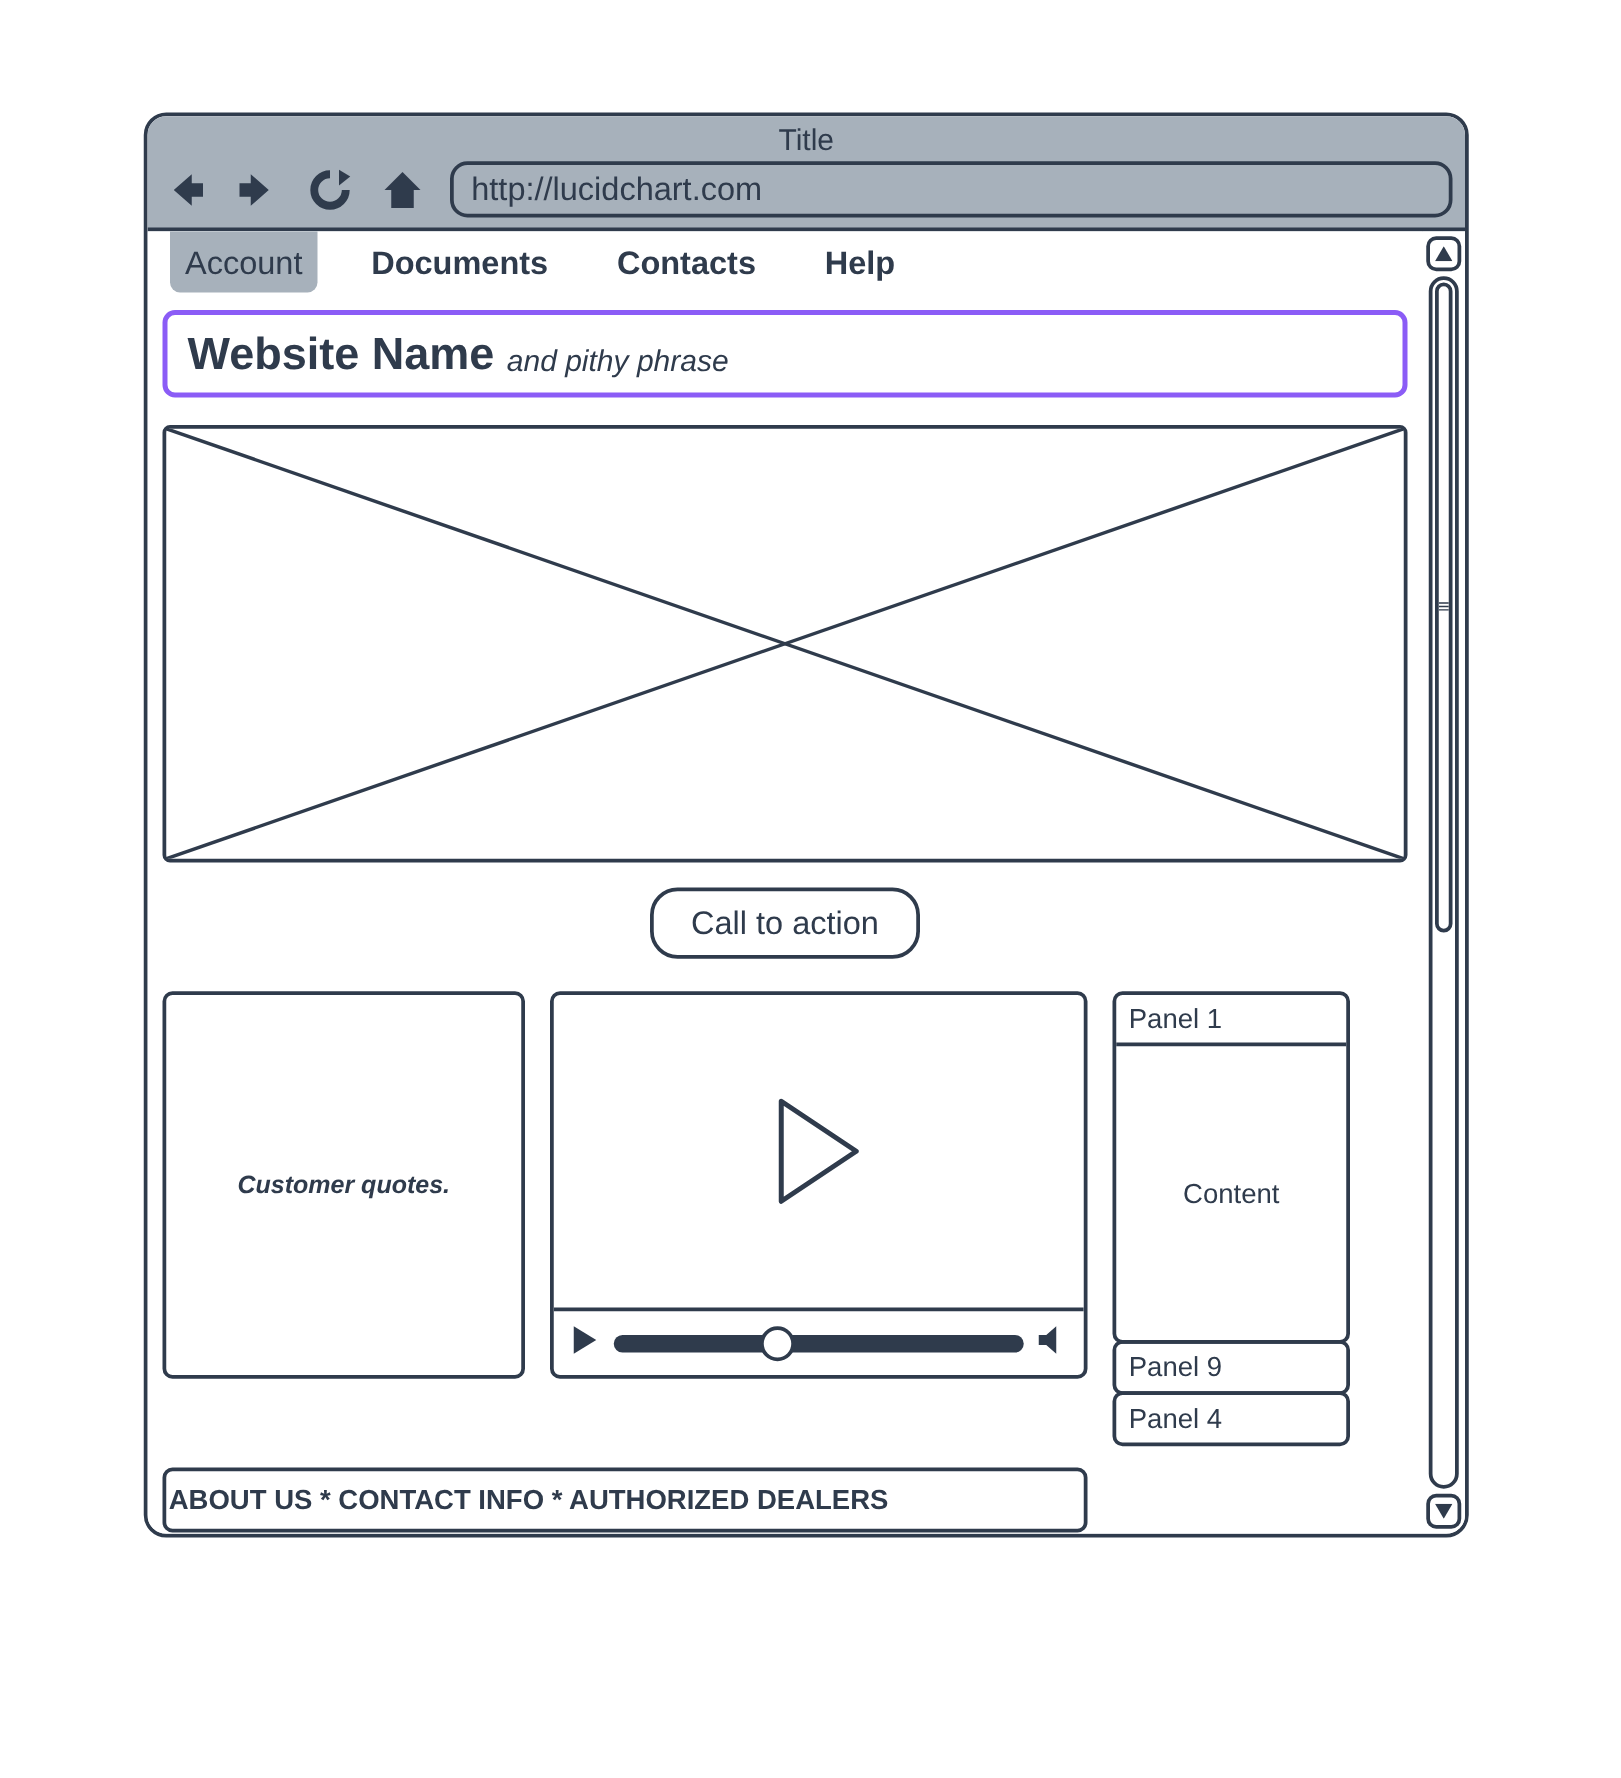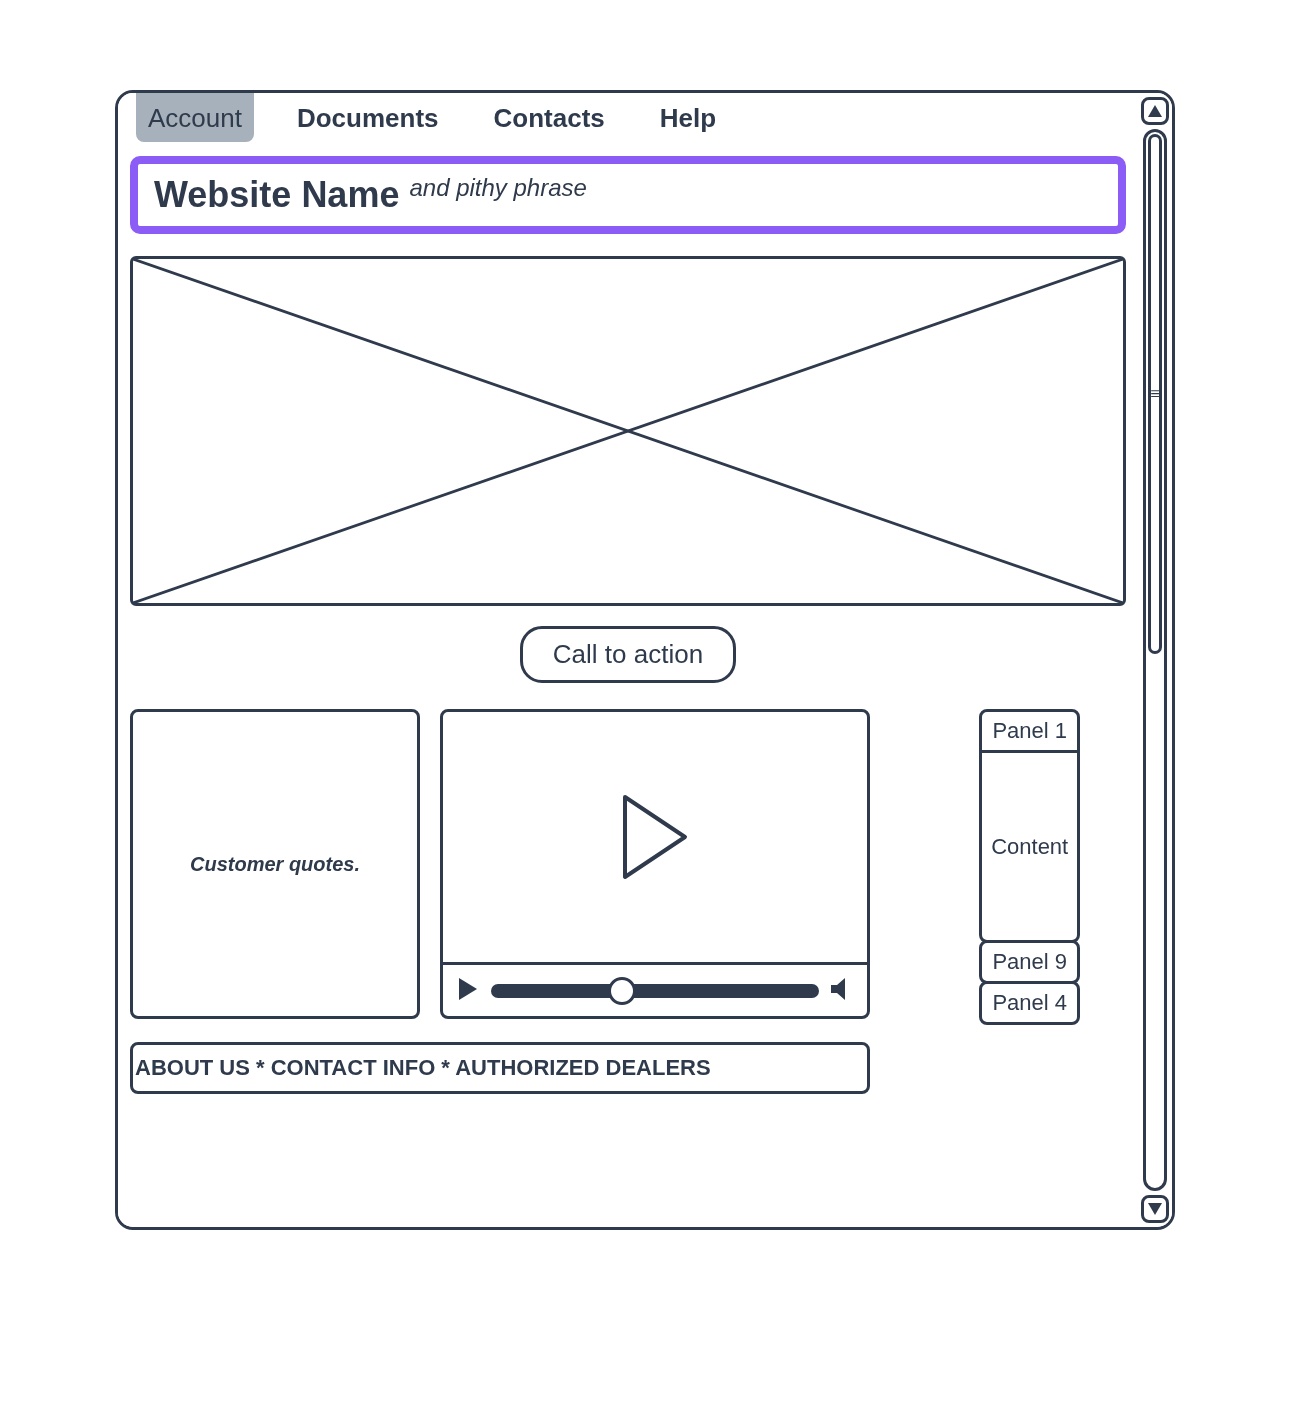--- a/index.html
+++ b/index.html
@@ -74,25 +74,25 @@
     color: #2f3b4c;
     cursor: pointer;
   }
   .tab.active {
     background: #a7b1bb;
     border-radius: 0 0 8px 8px;
     font-weight: 500;
   }
   .site-header {
     margin-top: 14px;
-    border: 8px solid #8b5cf6;
+    border: 4px solid #8b5cf6;
     border-radius: 10px;
     padding: 10px 16px;
     display: flex;
-    align-items: flex-start;
+    align-items: flex-end;
     gap: 10px;
   }
   .site-name { font-size: 36px; font-weight: 700; color: #2f3b4c; }
   .tagline { font-size: 24px; font-style: italic; color: #2f3b4c; }
   .hero {
     margin-top: 22px;
     border: 3px solid #2f3b4c;
     border-radius: 6px;
     height: 350px;
     position: relative;
@@ -162,37 +162,36 @@
     transform: translate(-50%,-50%);
     width: 28px; height: 28px;
     background: #fff;
     border: 3px solid #2f3b4c;
     border-radius: 50%;
   }
   .accordion {
     width: 190px;
     display:flex;
     flex-direction:column;
-    align-items:flex-end;
   }
   .acc-item {
     border: 3px solid #2f3b4c;
     border-radius: 8px;
     margin-bottom: -3px;
   }
   .acc-header {
     padding: 6px 10px;
     font-size: 22px;
     font-weight: 500;
     color:#2f3b4c;
     cursor:pointer;
   }
   .acc-body {
     border-top: 3px solid #2f3b4c;
-    height: 190px;
+    height: 238px;
     display:flex;
     align-items:center;
     justify-content:center;
     font-size: 22px;
     color:#2f3b4c;
   }
   .footer-bar {
     margin-top: 20px;
     border: 3px solid #2f3b4c;
     border-radius: 8px;
@@ -243,20 +242,47 @@
     font-size: 16px;
     font-weight:700;
     color:#2f3b4c;
   }
 </style>
 </head>
 <body>
 
 <div class="browser">
 
+  <div class="chrome-top">
+    <div class="title-row">Title</div>
+    <div class="toolbar">
+      <div class="nav-btn">
+        <svg viewBox="0 0 40 40">
+            <path d="M26 6 L10 20 L26 34 L26 26 L36 26 L36 14 L26 14 Z" fill="#2f3b4c"></path>
+          </svg>
+      </div>
+      <div class="nav-btn">
+        <svg viewBox="0 0 40 40">
+            <path d="M14 6 L30 20 L14 34 L14 26 L4 26 L4 14 L14 14 Z" fill="#2f3b4c"></path>
+          </svg>
+      </div>
+      <div class="nav-btn">
+        <svg viewBox="0 0 40 40">
+            <path d="M20 6 A14 14 0 1 0 34 20" fill="none" stroke="#2f3b4c" stroke-width="7"></path>
+            <path d="M28 2 L38 8 L28 16 Z" fill="#2f3b4c"></path>
+          </svg>
+      </div>
+      <div class="nav-btn">
+        <svg viewBox="0 0 40 40">
+            <path d="M20 4 L36 20 L30 20 L30 36 L10 36 L10 20 L4 20 Z" fill="#2f3b4c"></path>
+          </svg>
+      </div>
+      <div class="url-bar">http://lucidchart.com</div>
+    </div>
+  </div>
 
   <div class="content-row">
     <div class="viewport">
 
       <div class="tabs">
         <div class="tab active">Account</div>
         <div class="tab">Documents</div>
         <div class="tab">Contacts</div>
         <div class="tab">Help</div>
       </div>

